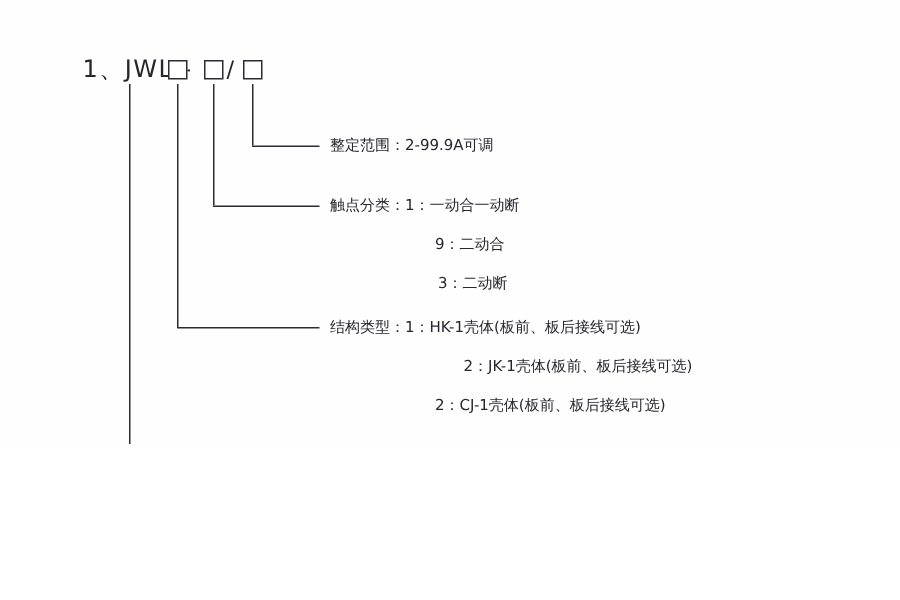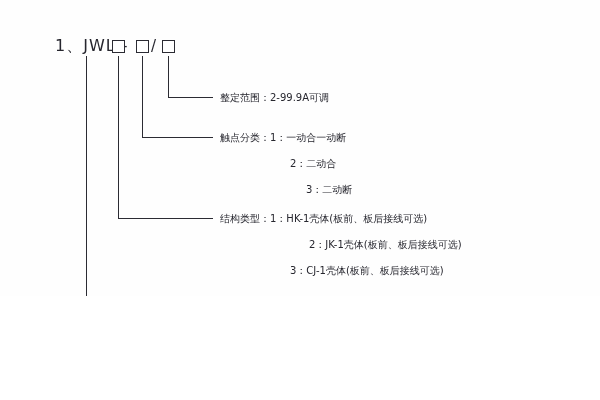--- a/index.html
+++ b/index.html
@@ -61,26 +61,26 @@
   <div class="line vline" style="left:168px; top:56px; height:41px;"></div>
 
   <div class="line hline" style="left:168px; top:97px;  width:45px;"></div>
   <div class="line hline" style="left:142px; top:137px; width:71px;"></div>
   <div class="line hline" style="left:118px; top:218px; width:95px;"></div>
   <div class="line hline" style="left:86px;  top:326px; width:127px;"></div>
 
   <span class="txt" style="left:220px; top:89px;">整定范围：2-99.9A可调</span>
 
   <span class="txt" style="left:220px; top:129px;text-align:right;">触点分类：1：一动合一动断</span>
-  <span class="txt" style="left:290px; top:155px;">2：二动合</span>
-  <span class="txt" style="left:306px; top:181px;">3：二动断</span>
+  <span class="txt" style="left:290px; top:155px;">9：二动合</span>
+  <span class="txt" style="left:292px; top:181px;">3：二动断</span>
 
   <span class="txt" style="left:220px; top:210px;">结构类型：1：HK-1壳体(板前、板后接线可选)</span>
   <span class="txt" style="left:290px; top:236px;margin-left:19px;">2：JK-1壳体(板前、板后接线可选)</span>
-  <span class="txt" style="left:290px; top:262px;">3：CJ-1壳体(板前、板后接线可选)</span>
+  <span class="txt" style="left:290px; top:262px;">2：CJ-1壳体(板前、板后接线可选)</span>
 
 
   <div class="watermark">
     <span class="wm-bar"></span>
     <span class="wm-bar"></span>
     <span class="wm-bar"></span>
   </div>
 
 </div>
 

